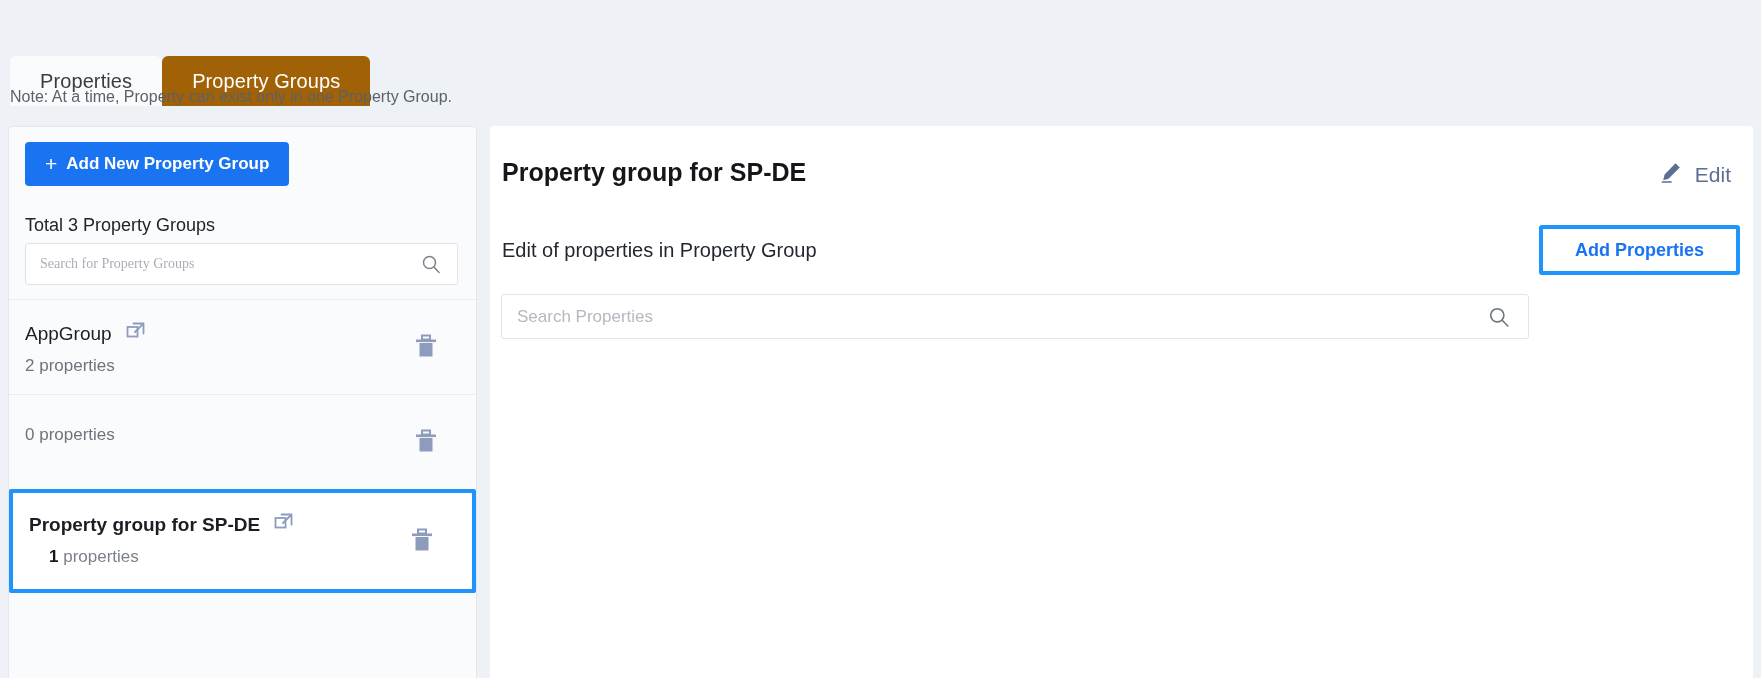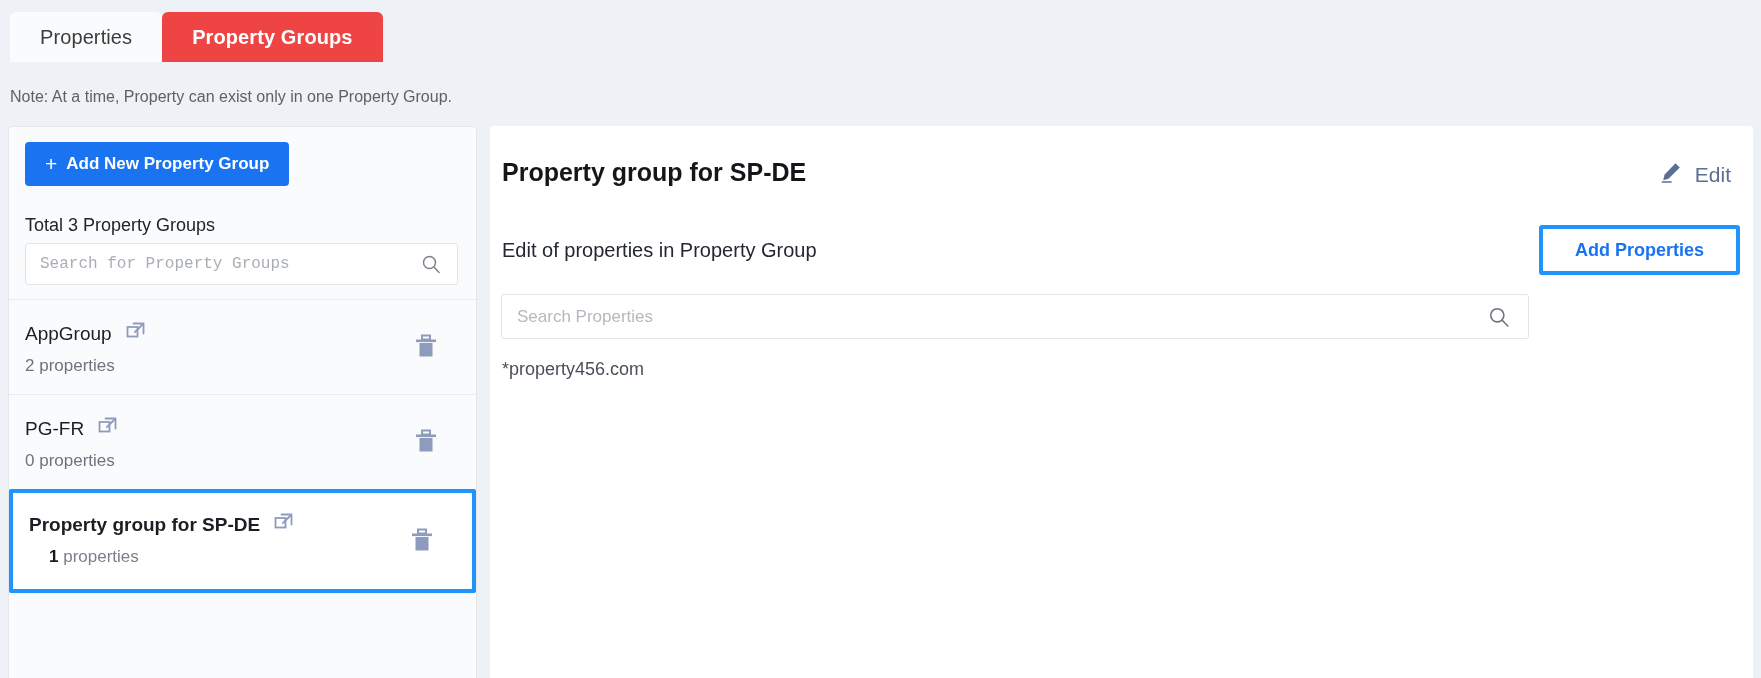--- a/index.html
+++ b/index.html
@@ -21,21 +21,21 @@
     display: flex; align-items: center; justify-content: center;
     font-size: 20px; letter-spacing: .1px;
     border-radius: 6px 6px 0 0;
     cursor: pointer; user-select: none;
     white-space: nowrap;
   }
   .tab.inactive {
     background: #fafbfc; color: #3c3c3c;
   }
   .tab.active {
-    background: #ef4444; color: #ffffff; font-weight: bold;
+    background: #a16207; color: #ffffff; font-weight: normal; margin-top: 44px;
   }
 
   
   .note {
     position: absolute; left: 10px; top: 88px;
     font-size: 16px; color: #5c6168;
   }
 
   
   .panels {
@@ -76,22 +76,22 @@
     width: 433px; height: 42px;
     background: #ffffff;
     border: 1px solid #dfe3e8;
     border-radius: 3px;
     display: flex; align-items: center;
   }
   .side-search input {
     flex: 1; height: 100%;
     border: none; outline: none; background: transparent;
     padding: 0 14px;
-    font-family: Liberation Mono, monospace;
-    font-size: 16px; color: #ef4444;
+    font-family: Liberation Serif, serif;
+    font-size: 14px; color: #ef4444;
   }
   .side-search input::placeholder { color: #a9aeb6; }
   .side-search .mag { margin-right: 16px; display: flex; }
 
   .group-list {
     position: absolute; left: 0; top: 172px;
     width: 100%;
   }
   .group-item {
     position: relative;
@@ -232,30 +232,20 @@
         <span class="gi-trash">
           <svg width="24" height="26" viewBox="0 0 24 26">
             <rect x="8" y="1.5" width="8" height="4" fill="none" stroke="#8d9cbd" stroke-width="2"></rect>
             <rect x="2" y="5.5" width="20" height="2.6" fill="#8d9cbd"></rect>
             <rect x="5.5" y="9" width="13" height="13.5" fill="#8d9cbd"></rect>
           </svg>
         </span>
       </div>
 
       <div class="group-item">
-        <div class="gi-row">
-          <span class="gi-name">PG-FR</span>
-          <span>
-            <svg width="22" height="22" viewBox="0 0 22 22">
-              <rect x="1.5" y="8" width="10" height="9.5" fill="none" stroke="#8d9cbd" stroke-width="1.8"></rect>
-              <path d="M7.5 4.5 h10 v10" fill="none" stroke="#8d9cbd" stroke-width="1.8" stroke-linejoin="round" stroke-linecap="round"></path>
-              <line x1="9" y1="13" x2="17" y2="5" stroke="#8d9cbd" stroke-width="1.8" stroke-linecap="round"></line>
-            </svg>
-          </span>
-        </div>
         <div class="gi-count">0 properties</div>
         <span class="gi-trash">
           <svg width="24" height="26" viewBox="0 0 24 26">
             <rect x="8" y="1.5" width="8" height="4" fill="none" stroke="#8d9cbd" stroke-width="2"></rect>
             <rect x="2" y="5.5" width="20" height="2.6" fill="#8d9cbd"></rect>
             <rect x="5.5" y="9" width="13" height="13.5" fill="#8d9cbd"></rect>
           </svg>
         </span>
       </div>
 
@@ -309,18 +299,15 @@
     <div class="main-search">
       <input type="text" placeholder="Search Properties" style="">
       <span class="mag">
         <svg width="22" height="22" viewBox="0 0 22 22">
           <circle cx="9.3" cy="9.3" r="6.6" fill="none" stroke="#6f757e" stroke-width="1.6"></circle>
           <line x1="14.2" y1="14.2" x2="19.8" y2="20" stroke="#6f757e" stroke-width="1.6" stroke-linecap="round"></line>
         </svg>
       </span>
     </div>
 
-    <div class="prop-list">
-      <div class="prop-item">*property456.com</div>
-    </div>
 
   </div>
 </div>
 
 </body></html>

